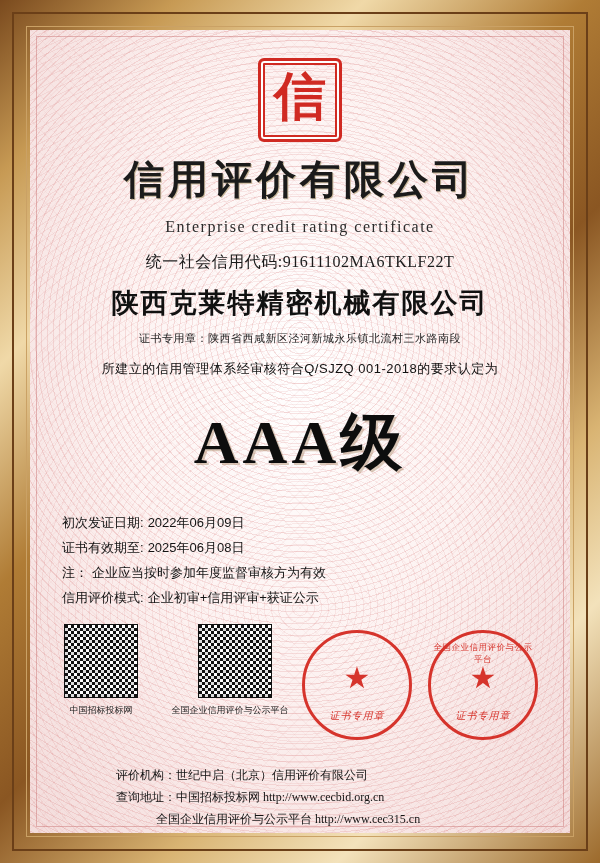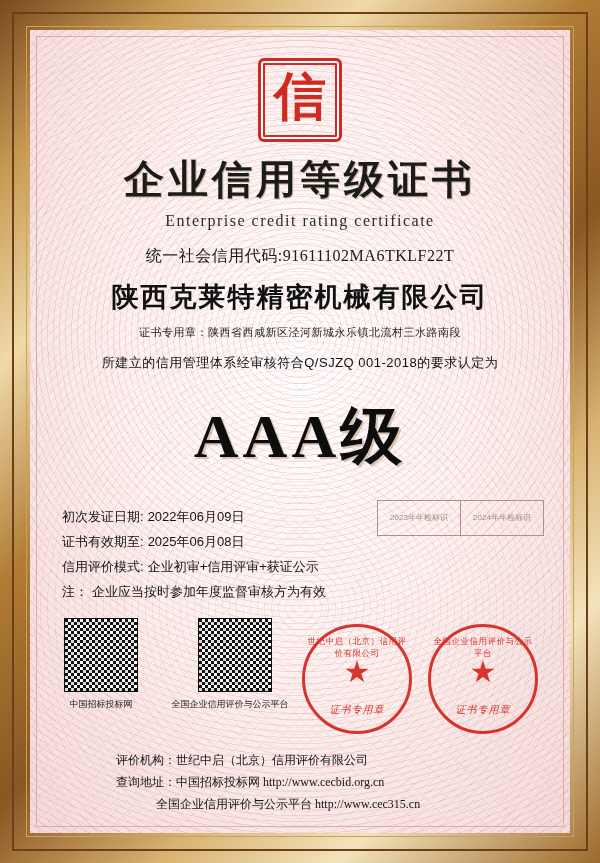--- a/index.html
+++ b/index.html
@@ -76,21 +76,21 @@
   .title-cn{
     margin-top:10px;
     font-family:"Liberation Serif", serif;
     font-size:40px;
     font-weight:bold;
     letter-spacing:4px;
     color:#1b1b1b;
     text-shadow:1px 1px 0 #c9b79a;
   }
   .title-en{
-    margin-top:5px;
+    margin-top:11px;
     font-family:"Liberation Serif", serif;
     font-size:16px;
     letter-spacing:1.5px;
     color:#2b2b2b;
   }
   .credit-code{
     margin-top:16px;
     font-family:"Liberation Serif", serif;
     font-size:16px;
     color:#1b1b1b;
@@ -194,21 +194,21 @@
     color:#d6342c;
   }
   .red-seal .bottom{
     position:absolute;bottom:14px;left:0;right:0;
     font-size:10px;text-align:center;letter-spacing:1px;font-style:italic;
   }
   .seal1{ left:246px; }
   .seal2{ left:372px; }
 
   .footer{
-    margin-top:11px;
+    margin-top:20px;
     text-align:left;
     padding-left:60px;
     font-size:12px;
     line-height:22px;
     color:#141414;
   }
   .footer .last{ padding-left:40px; }
   .footer .url{ font-family:"Liberation Serif", serif; }
 </style>
 </head>
@@ -216,61 +216,56 @@
 
 <div class="cert">
   <div class="frame-inner"></div>
   <div class="frame-inner2"></div>
 
   <div class="paper">
     <div class="content">
 
       <div class="top-seal">信</div>
 
-      <div class="title-cn">企业信用等级证书</div>
+      <div class="title-cn">信用评价有限公司</div>
       <div class="title-en">Enterprise credit rating certificate</div>
 
       <div class="credit-code">统一社会信用代码:91611102MA6TKLF22T</div>
       <div class="company">陕西克莱特精密机械有限公司</div>
       <div class="address">证书专用章：陕西省西咸新区泾河新城永乐镇北流村三水路南段</div>
       <div class="standard">所建立的信用管理体系经审核符合Q/SJZQ 001-2018的要求认定为</div>
 
       <div class="grade">AAA级</div>
 
       <div class="details">
-        <div class="stamp-boxes">
-          <div class="stamp-box">2023年年检标识</div>
-          <div class="stamp-box">2024年年检标识</div>
-        </div>
         <div class="row">
           <span>初次发证日期:</span><span class="val">2022年06月09日</span>
         </div>
         <div class="row">
           <span>证书有效期至:</span><span class="val">2025年06月08日</span>
         </div>
         <div class="row">
+          <span>注：</span><span class="val">企业应当按时参加年度监督审核方为有效</span>
+        </div>
+        <div class="row">
           <span>信用评价模式:</span><span class="val">企业初审+信用评审+获证公示</span>
-        </div>
-        <div class="row">
-          <span>注：</span><span class="val">企业应当按时参加年度监督审核方为有效</span>
         </div>
       </div>
 
       <div class="qr-area">
         <div class="qr-block">
           <div class="qr"></div>
           <div class="qr-cap">中国招标投标网</div>
         </div>
         <div class="qr-block wide">
           <div class="qr"></div>
           <div class="qr-cap wide">全国企业信用评价与公示平台</div>
         </div>
 
         <div class="red-seal seal1">
-          <div class="arc">世纪中启（北京）信用评价有限公司</div>
           <div class="star">★</div>
           <div class="bottom">证书专用章</div>
         </div>
 
         <div class="red-seal seal2">
           <div class="arc">全国企业信用评价与公示平台</div>
           <div class="star">★</div>
           <div class="bottom">证书专用章</div>
         </div>
       </div>

